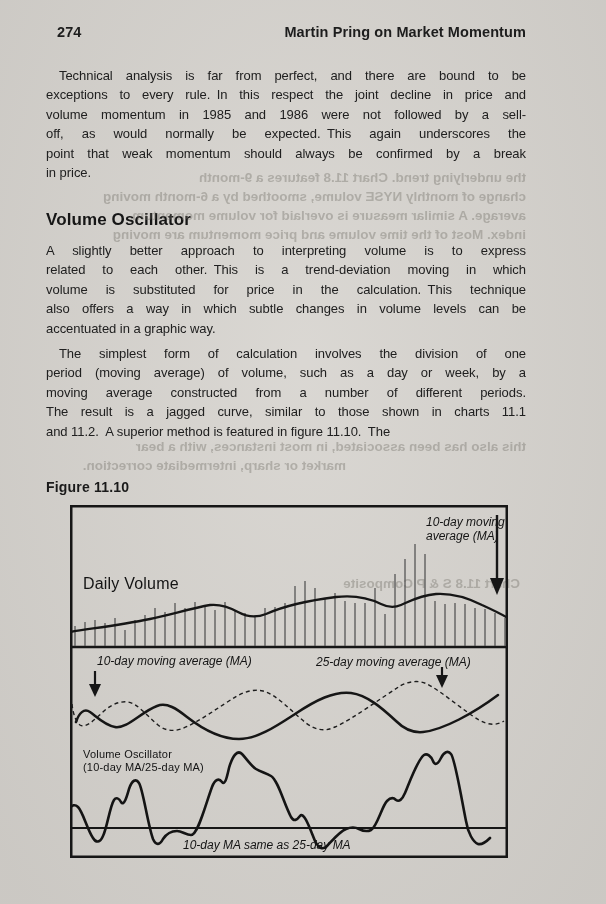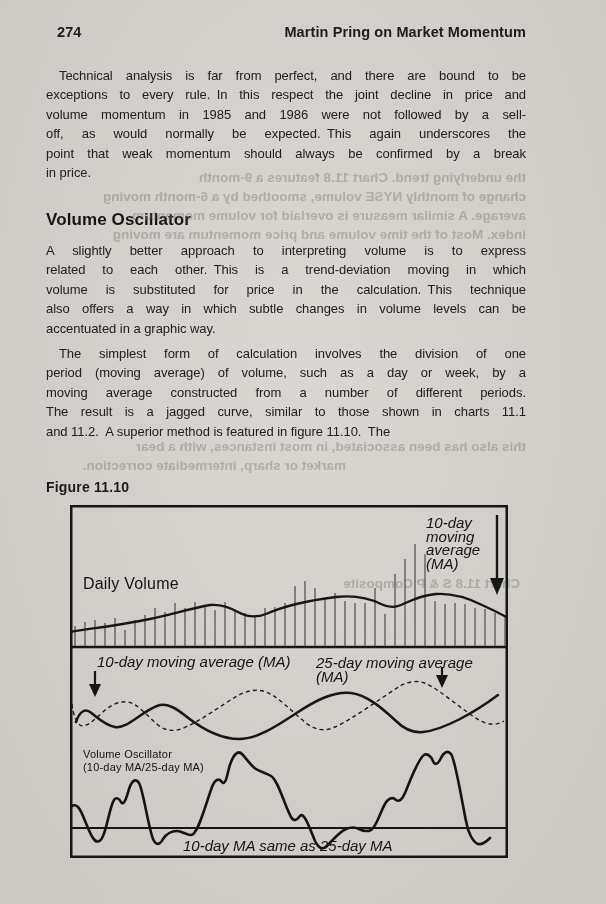--- a/index.html
+++ b/index.html
@@ -51,21 +51,21 @@
   
   .figure{
     position:absolute;left:70px;top:505px;width:438px;height:353px;z-index:2;
   }
   .figure svg{position:absolute;left:0;top:0;}
   .flabel{
     position:absolute;color:#141414;line-height:13.5px;
     font-size:16px;letter-spacing:.2px;
   }
   .flabel.small{font-size:11px;line-height:13px;}
-  .flabel.italic{font-style:italic;font-size:15px;letter-spacing:0;}
+  .flabel.italic{font-style:italic;font-size:12px;letter-spacing:0;}
   .lbl-daily{left:13px;top:72px;}
   .lbl-ann10{left:356px;top:11px;}
   .lbl-mid10{left:27px;top:150px;}
   .lbl-mid25{left:246px;top:151px;}
   .lbl-osc{left:13px;top:243px;}
   .lbl-zero{left:113px;top:334px;}
 </style>
 </head>
 <body>
 

